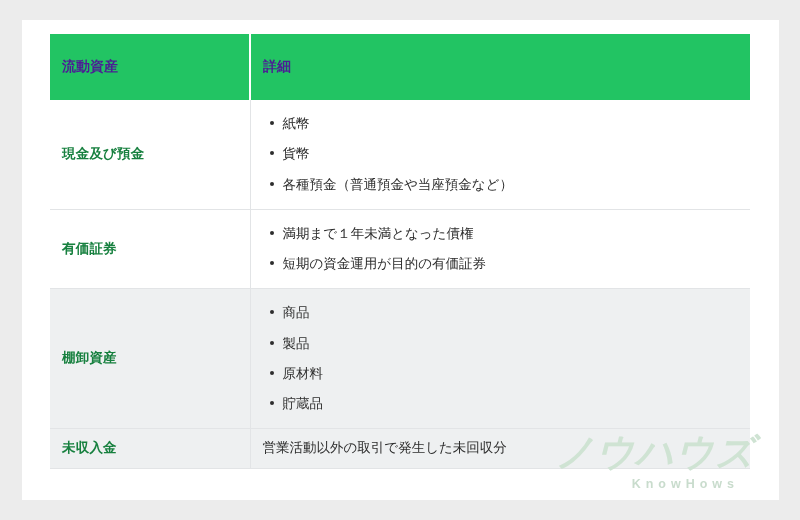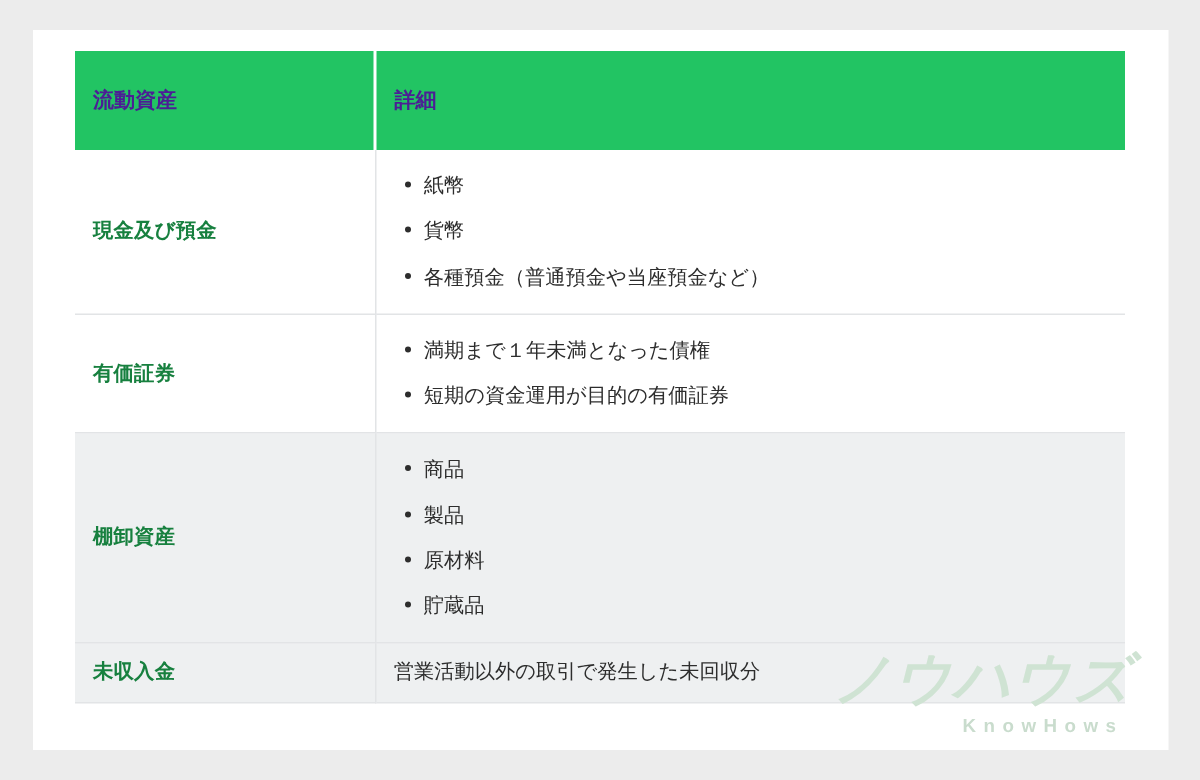--- a/index.html
+++ b/index.html
@@ -140,21 +140,21 @@
   }
   .logo-roman {
     font-family: "Liberation Sans", sans-serif;
     font-size: 12.5px;
     font-weight: bold;
     color: #c9dccd;
     letter-spacing: 5px;
     line-height: 1;
     display: block;
     margin-top: 7px;
-    margin-right: 6px;
+    margin-right: 16px;
   }
 </style>
 </head>
 <body>
 
 <div class="page">
 
   <div class="card">
 
     <div class="table-wrap">

